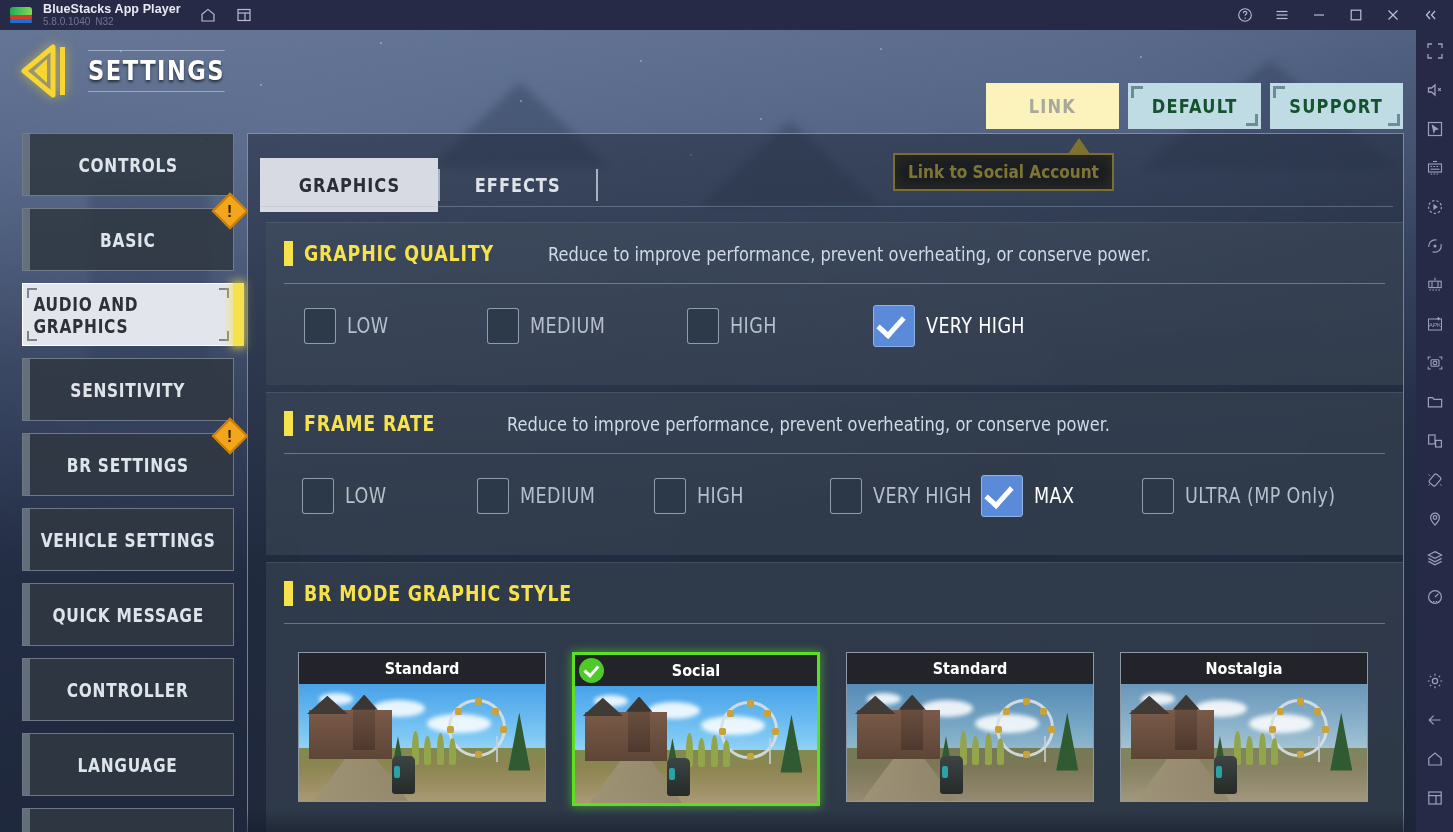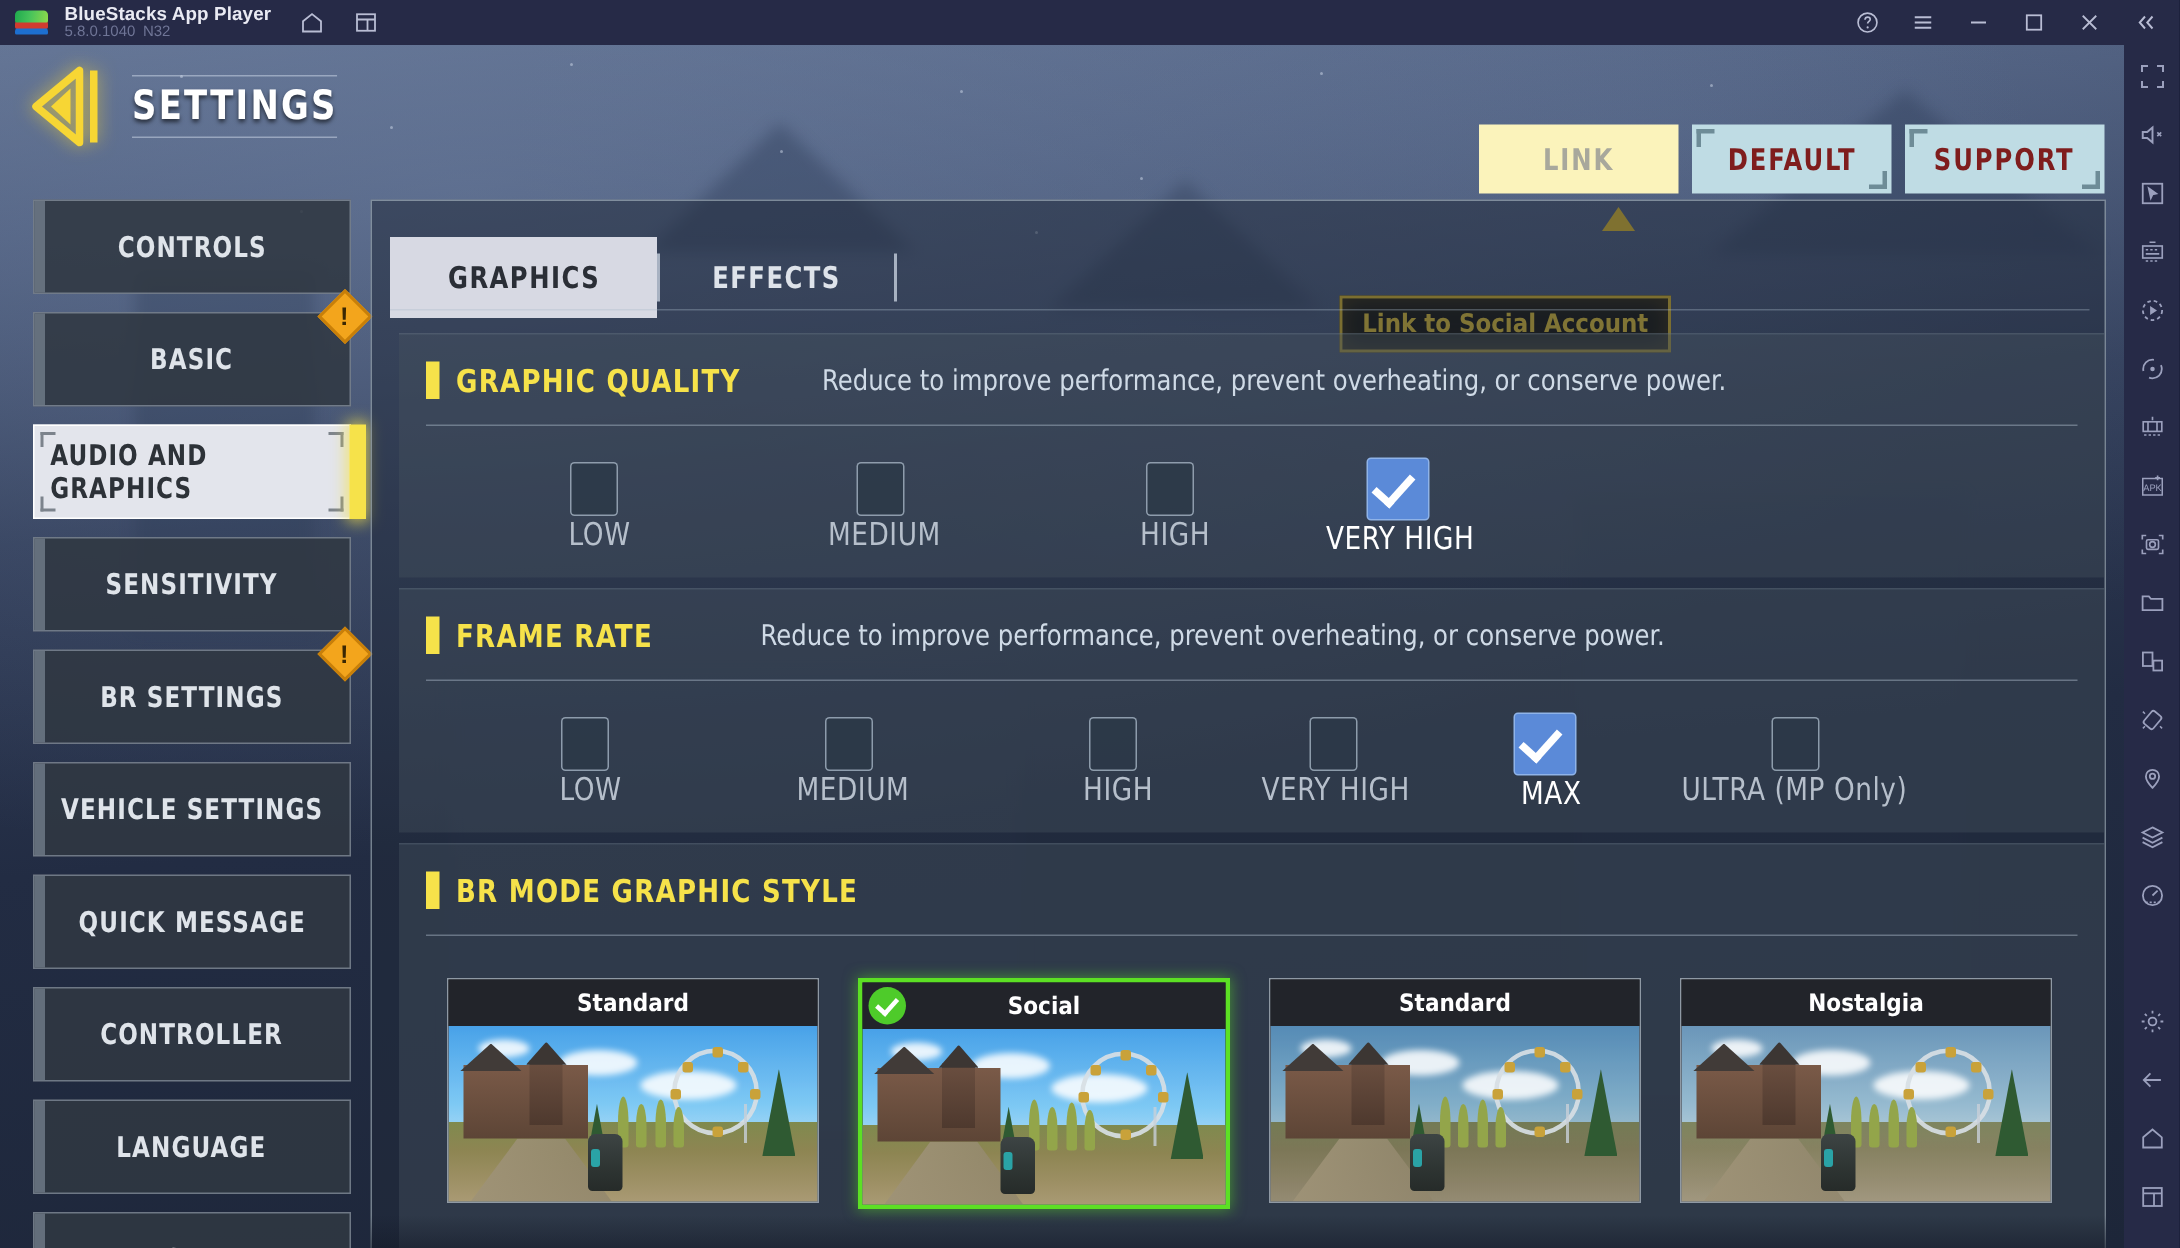--- a/index.html
+++ b/index.html
@@ -77,39 +77,38 @@
   
   #topright { position: absolute; right: 13px; top: 53px; display: flex; gap: 9px; }
   .tr-btn {
     width: 133px; height: 46px; display: flex; align-items: center; justify-content: center;
     font-size: 20px; font-weight: bold; letter-spacing: 1.4px;
     font-family: "DejaVu Sans Condensed","Liberation Sans", sans-serif;
     transform: none; position: relative; cursor: pointer;
   }
   .tr-btn span { transform: scaleX(.9); display:block; }
   .tr-btn.link { background: #fbf3bb; color: #a8a89c; }
-  .tr-btn.plain { background: #bfdce4; color: #7f1d1d; }
+  .tr-btn.plain { background: #bfdce4; color: #14532d; }
   .tr-btn.plain::before {
     content:""; position:absolute; left:3px; top:3px; width:9px; height:9px;
     border-left: 3px solid #6e8c97; border-top: 3px solid #6e8c97;
   }
   .tr-btn.plain::after {
     content:""; position:absolute; right:3px; bottom:3px; width:9px; height:9px;
     border-right: 3px solid #6e8c97; border-bottom: 3px solid #6e8c97;
   }
 
   
   #tooltip {
     position: absolute; left: 893px; top: 123px; width: 221px; height: 38px;
     background: #120f05; border: 2px solid #e8c125;
     display: flex; align-items: center; justify-content: center;
     color: #f3cf2f; font-size: 17px; font-weight: bold;
     font-family: "DejaVu Sans Condensed","Liberation Sans", sans-serif;
     box-shadow: inset 0 0 14px rgba(130,100,10,.45);
-    margin-top: 44px;
   }
   #tooltip-arrow {
     position: absolute; left: 1068px; top: 108px; width: 0; height: 0;
     border-left: 11px solid transparent; border-right: 11px solid transparent;
     border-bottom: 16px solid #f1c825;
   }
 
   
   #sidebar { position: absolute; left: 22px; top: 103px; width: 216px; height: 700px; }
   .side-item {
@@ -208,21 +207,21 @@
     content:""; position: absolute; left: 9px; top: 5px; width: 11px; height: 21px;
     border-right: 5px solid #ffffff; border-bottom: 5px solid #ffffff;
     transform: rotate(42deg);
   }
   .opt-label {
     color: #b6bfcb; font-size: 21px; margin-left: 11px; letter-spacing: .4px;
     font-family: "DejaVu Sans Condensed","Liberation Sans", sans-serif;
     transform: scaleX(.93); transform-origin: left center; white-space: nowrap;
   }
   .opt-label.sel { color: #ffffff; }
-  .opt { display: flex; align-items: center; flex-direction: column; }
+  .opt { display: flex; align-items: center; }
 
   
   .thumbs { display: flex; padding: 28px 0 0 32px; gap: 26px; }
   .thumb { width: 248px; cursor: pointer; }
   .thumb-inner { border: 1px solid rgba(180,192,205,.75); background: #22242a; }
   .thumb.selected .thumb-inner {
     border: 3px solid #5ce024; box-shadow: 0 0 9px 1px rgba(92,224,36,.5);
   }
   .thumb-cap {
     height: 31px; background: #22242a; color: #fff; font-size: 16px; font-weight: bold;

